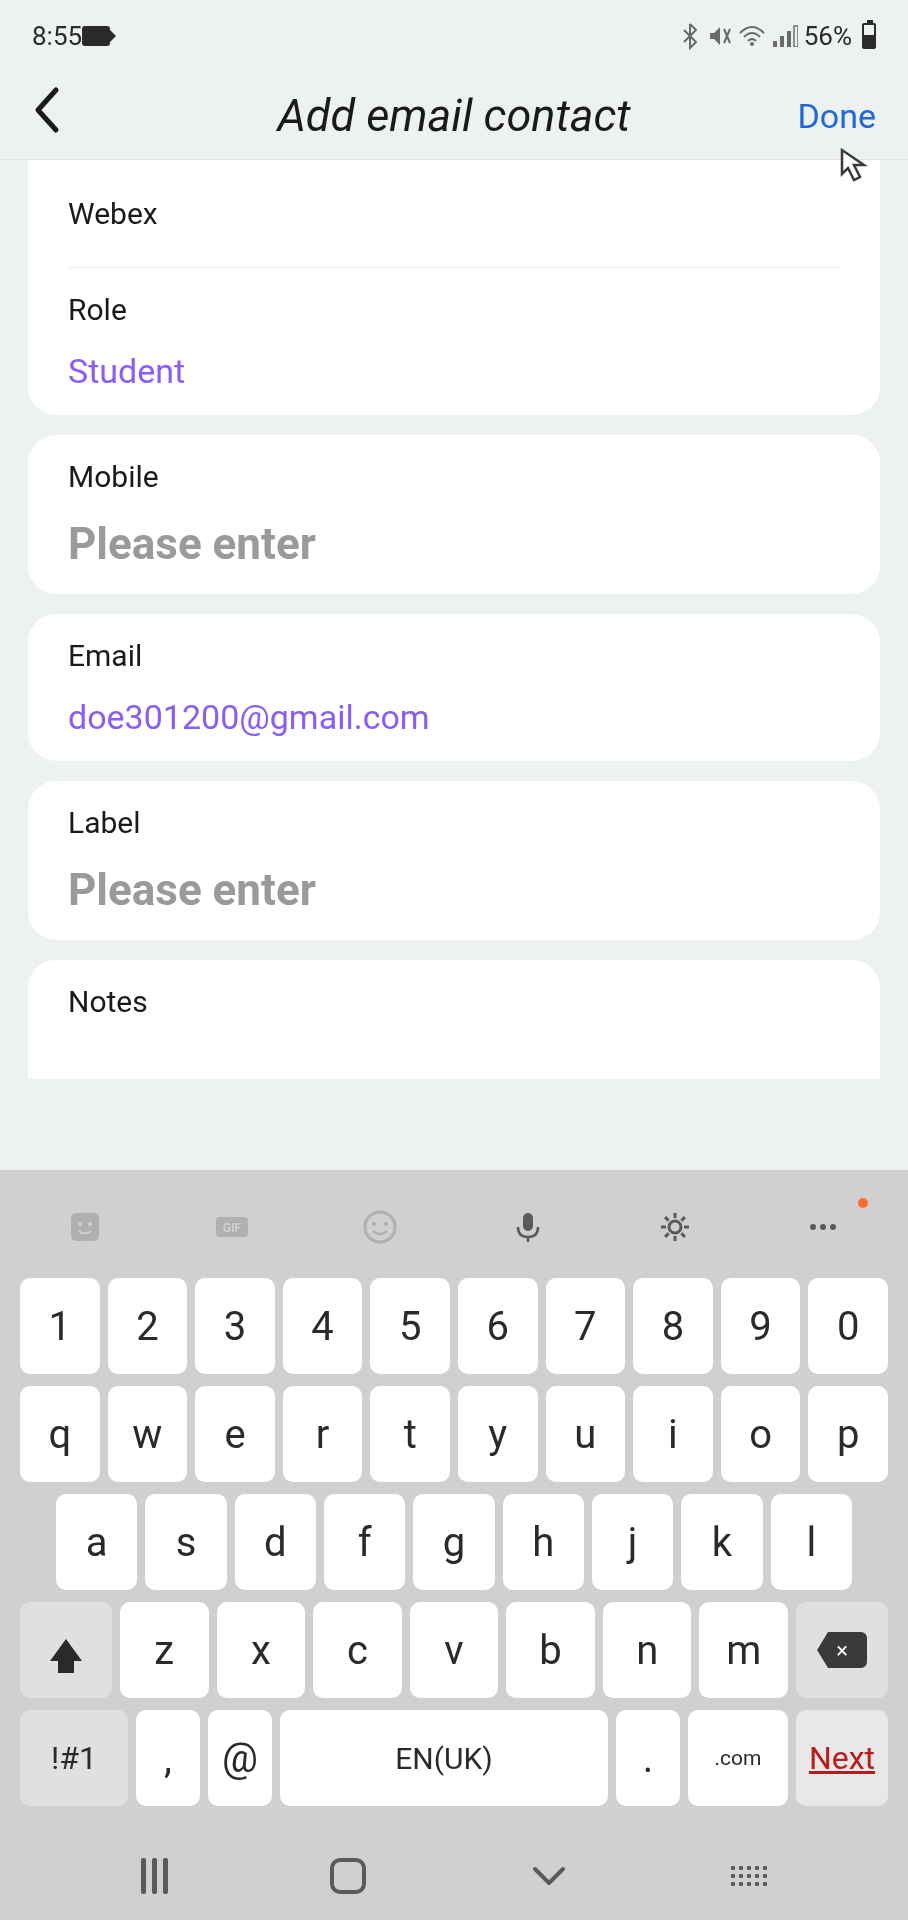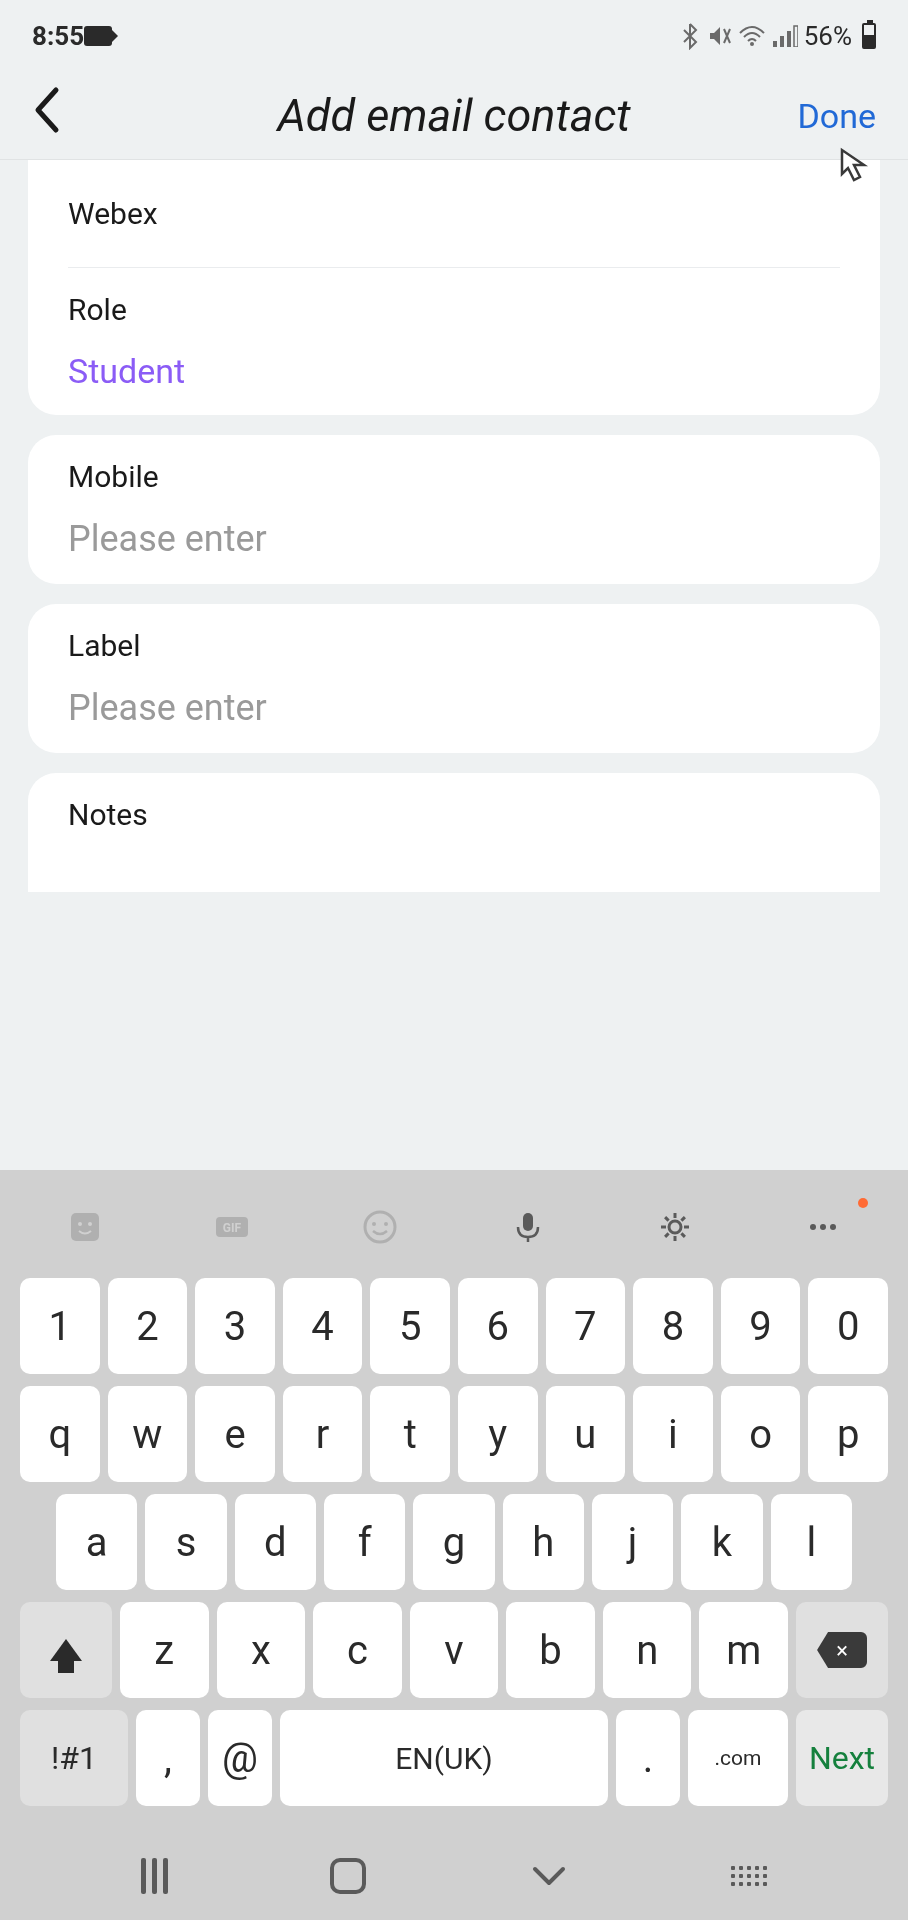--- a/index.html
+++ b/index.html
@@ -1,19 +1,19 @@
 <!DOCTYPE html>
 <html><head>
   <meta charset="utf-8">
   <style>
     * { margin: 0; padding: 0; box-sizing: border-box; font-family: -apple-system, BlinkMacSystemFont, 'Segoe UI', Roboto, sans-serif; }
     body { width: 908px; height: 1920px; background: #eef1f2; overflow: hidden; position: relative; }
 
     .status-bar { height: 72px; display: flex; align-items: center; justify-content: space-between; padding: 0 32px; font-size: 26px; color: #2a2a2a; }
-    .status-left { display: flex; align-items: center; gap: 0; font-weight: 700; }
+    .status-left { display: flex; align-items: center; gap: 0; font-weight: 400; }
     .status-right { display: flex; align-items: center; gap: 6px; }
     .video-icon { width: 28px; height: 20px; background: #2a2a2a; border-radius: 3px; position: relative; }
     .video-icon::after { content: ''; position: absolute; right: -6px; top: 4px; border-left: 6px solid #2a2a2a; border-top: 6px solid transparent; border-bottom: 6px solid transparent; }
     .battery-icon { width: 14px; height: 26px; border: 2px solid #2a2a2a; border-radius: 2px; position: relative; margin-left: 4px; }
     .battery-icon::before { content: ''; position: absolute; top: -5px; left: 3px; width: 6px; height: 3px; background: #2a2a2a; }
     .battery-icon::after { content: ''; position: absolute; bottom: 0; left: 0; width: 100%; height: 56%; background: #2a2a2a; }
 
     .app-bar { height: 88px; display: flex; align-items: center; padding: 0 32px; position: relative; border-bottom: 1px solid #e0e3e4; }
     .back-btn { font-size: 48px; color: #1a1a1a; font-weight: 300; cursor: pointer; }
     .app-title { position: absolute; left: 50%; transform: translateX(-50%); font-size: 45px; color: #1a1a1a; font-weight: 400; font-style: italic; }
@@ -21,38 +21,38 @@
     .cursor-icon { position: absolute; right: 36px; top: 74px; z-index: 10; }
 
     .content { padding: 0 28px; }
     .card { background: #fff; border-radius: 28px; margin-bottom: 20px; padding: 0 40px; }
     .card-partial-top { border-top-left-radius: 0; border-top-right-radius: 0; margin-top: 0; }
     .card-partial-bottom { border-bottom-left-radius: 0; border-bottom-right-radius: 0; padding-bottom: 60px; }
     .field-row { padding: 24px 0; }
     .field-row.with-border { border-bottom: 1px solid #eaecee; }
     .field-label { font-size: 30px; color: #1a1a1a; margin-bottom: 24px; }
     .field-label-only { font-size: 30px; color: #1a1a1a; padding: 12px 0; }
-    .field-input { font-size: 36px; color: #000000; border: none; outline: none; width: 100%; background: transparent; }
+    .field-input { font-size: 44px; color: #000000; border: none; outline: none; width: 100%; background: transparent; font-weight: bold; }
     .field-input::placeholder { color: #9a9a9a; }
     .field-value { font-size: 34px; color: #8b5cf6; }
 
     .keyboard { position: absolute; bottom: 0; left: 0; right: 0; background: #d0d0d0; padding-top: 14px; }
     .kb-toolbar { height: 86px; display: flex; align-items: center; justify-content: space-around; padding: 0 11px; position: relative; }
     .kb-tool { width: 42px; height: 42px; display: flex; align-items: center; justify-content: center; color: #8a8a8a; cursor: pointer; }
     .kb-tool svg { width: 36px; height: 36px; }
     .kb-more-dot { position: absolute; right: 40px; top: 14px; width: 10px; height: 10px; background: #ff6b35; border-radius: 50%; }
 
     .kb-rows { padding: 8px 20px 14px; }
     .kb-row { display: flex; gap: 8px; margin-bottom: 12px; }
     .kb-row.center { justify-content: center; padding: 0 36px; }
     .kb-key { flex: 1; height: 96px; background: #fff; border-radius: 10px; display: flex; align-items: center; justify-content: center; font-size: 40px; color: #2a2a2a; cursor: pointer; }
     .kb-key.gray { background: #e0e0e0; }
     .kb-key.action { flex: 0 0 92px; }
     .kb-key.wide { flex: 2.4; }
-    .kb-key.next { color: #15803d; font-size: 32px; flex: 0 0 92px; background: #e8e8e8; }
+    .kb-key.next { color: #b91c1c; font-size: 32px; flex: 0 0 92px; background: #e8e8e8; text-decoration: underline; }
     .kb-key.com { flex: 0 0 100px; font-size: 21px; }
     .kb-key.sym { flex: 0 0 108px; font-size: 32px; }
     .kb-key.dot { flex: 0 0 64px; }
     .kb-key.comma { flex: 0 0 64px; }
     .kb-key.at { flex: 0 0 64px; }
 
     .shift-icon { width: 0; height: 0; border-left: 16px solid transparent; border-right: 16px solid transparent; border-bottom: 22px solid #2a2a2a; position: relative; }
     .shift-icon::after { content: ''; position: absolute; top: 20px; left: -8px; width: 16px; height: 14px; background: #2a2a2a; }
     .backspace-icon { width: 50px; height: 36px; background: #3a3a3a; border-radius: 4px 6px 6px 4px; position: relative; display: flex; align-items: center; justify-content: center; color: #fff; font-size: 22px; clip-path: polygon(22% 0, 100% 0, 100% 100%, 22% 100%, 0 50%); }
 
@@ -120,20 +120,26 @@
     </div>
   </div>
 
   <div class="card">
     <div class="field-row">
       <div class="field-label">Mobile</div>
       <input class="field-input" placeholder="Please enter" style="">
     </div>
   </div>
 
+  <div class="card">
+    <div class="field-row">
+      <div class="field-label">Email</div>
+      <div class="field-value">doe301200@gmail.com</div>
+    </div>
+  </div>
 
   <div class="card">
     <div class="field-row">
       <div class="field-label">Label</div>
       <input class="field-input" placeholder="Please enter" style="">
     </div>
   </div>
 
   <div class="card card-partial-bottom">
     <div class="field-row" style="padding-bottom:0">

